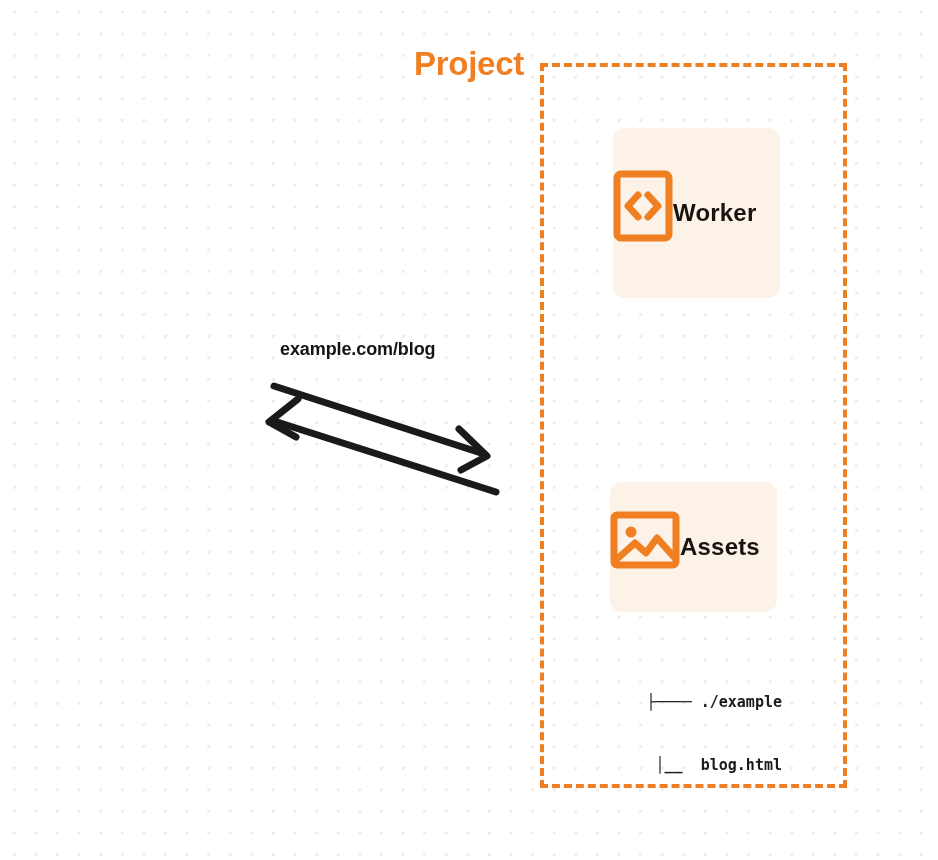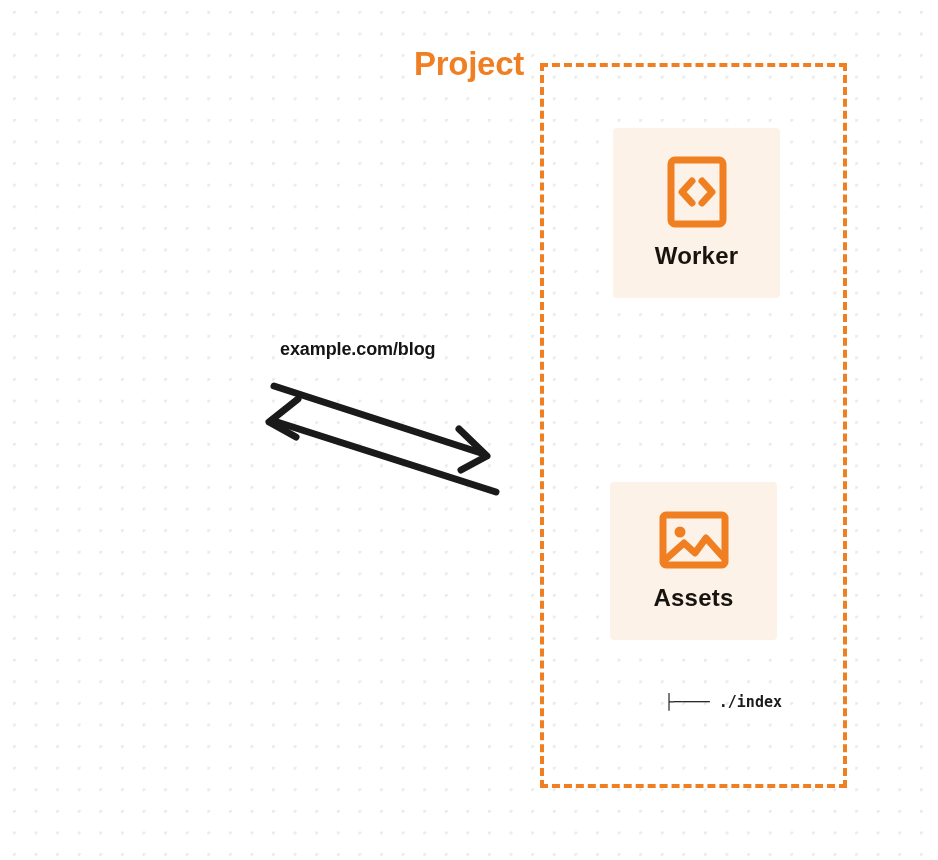--- a/index.html
+++ b/index.html
@@ -85,37 +85,37 @@
     color: #ef7f22;
     letter-spacing: -0.3px;
     white-space: nowrap;
     line-height: 1;
   }
 
   
   .service-card {
     position: absolute;
     background: #fdf2e7;
-    border-radius: 4px;
+    border-radius: 12px;
     display: flex;
-    flex-direction: column;
+    flex-direction: row;
     align-items: center;
-    justify-content: center;
+    justify-content: flex-start;
   }
   #worker-card {
     left: 613px;
     top: 128px;
     width: 167px;
     height: 170px;
   }
   #assets-card {
     left: 610px;
     top: 482px;
     width: 167px;
-    height: 158px;
+    height: 130px;
   }
   .service-card .card-icon {
     display: block;
     line-height: 0;
     margin-bottom: 14px;
   }
   .service-card .node-label {
     font-size: 24px;
     font-weight: 700;
     color: #17140f;
@@ -180,17 +180,18 @@
       <svg width="70" height="60" viewBox="0 0 70 60" xmlns="http://www.w3.org/2000/svg">
         <rect x="4" y="5" width="62" height="50" rx="3" ry="3" fill="none" stroke="#f07f22" stroke-width="7"></rect>
         <circle cx="21" cy="22" r="5.5" fill="#f07f22"></circle>
         <polyline points="7,49 25,33 36,43 47,28 64,47" fill="none" stroke="#f07f22" stroke-width="7" stroke-linecap="round" stroke-linejoin="round"></polyline>
       </svg>
     </span>
     <span class="node-label">Assets</span>
   </div>
 
   <div id="asset-tree">
-    <span class="tree-row">├──── ./index</span>
+    <span class="tree-row">├──── ./example</span>
+    <span class="tree-row">│__  blog.html</span>
     
   </div>
 
 </div>
 
 </body></html>

